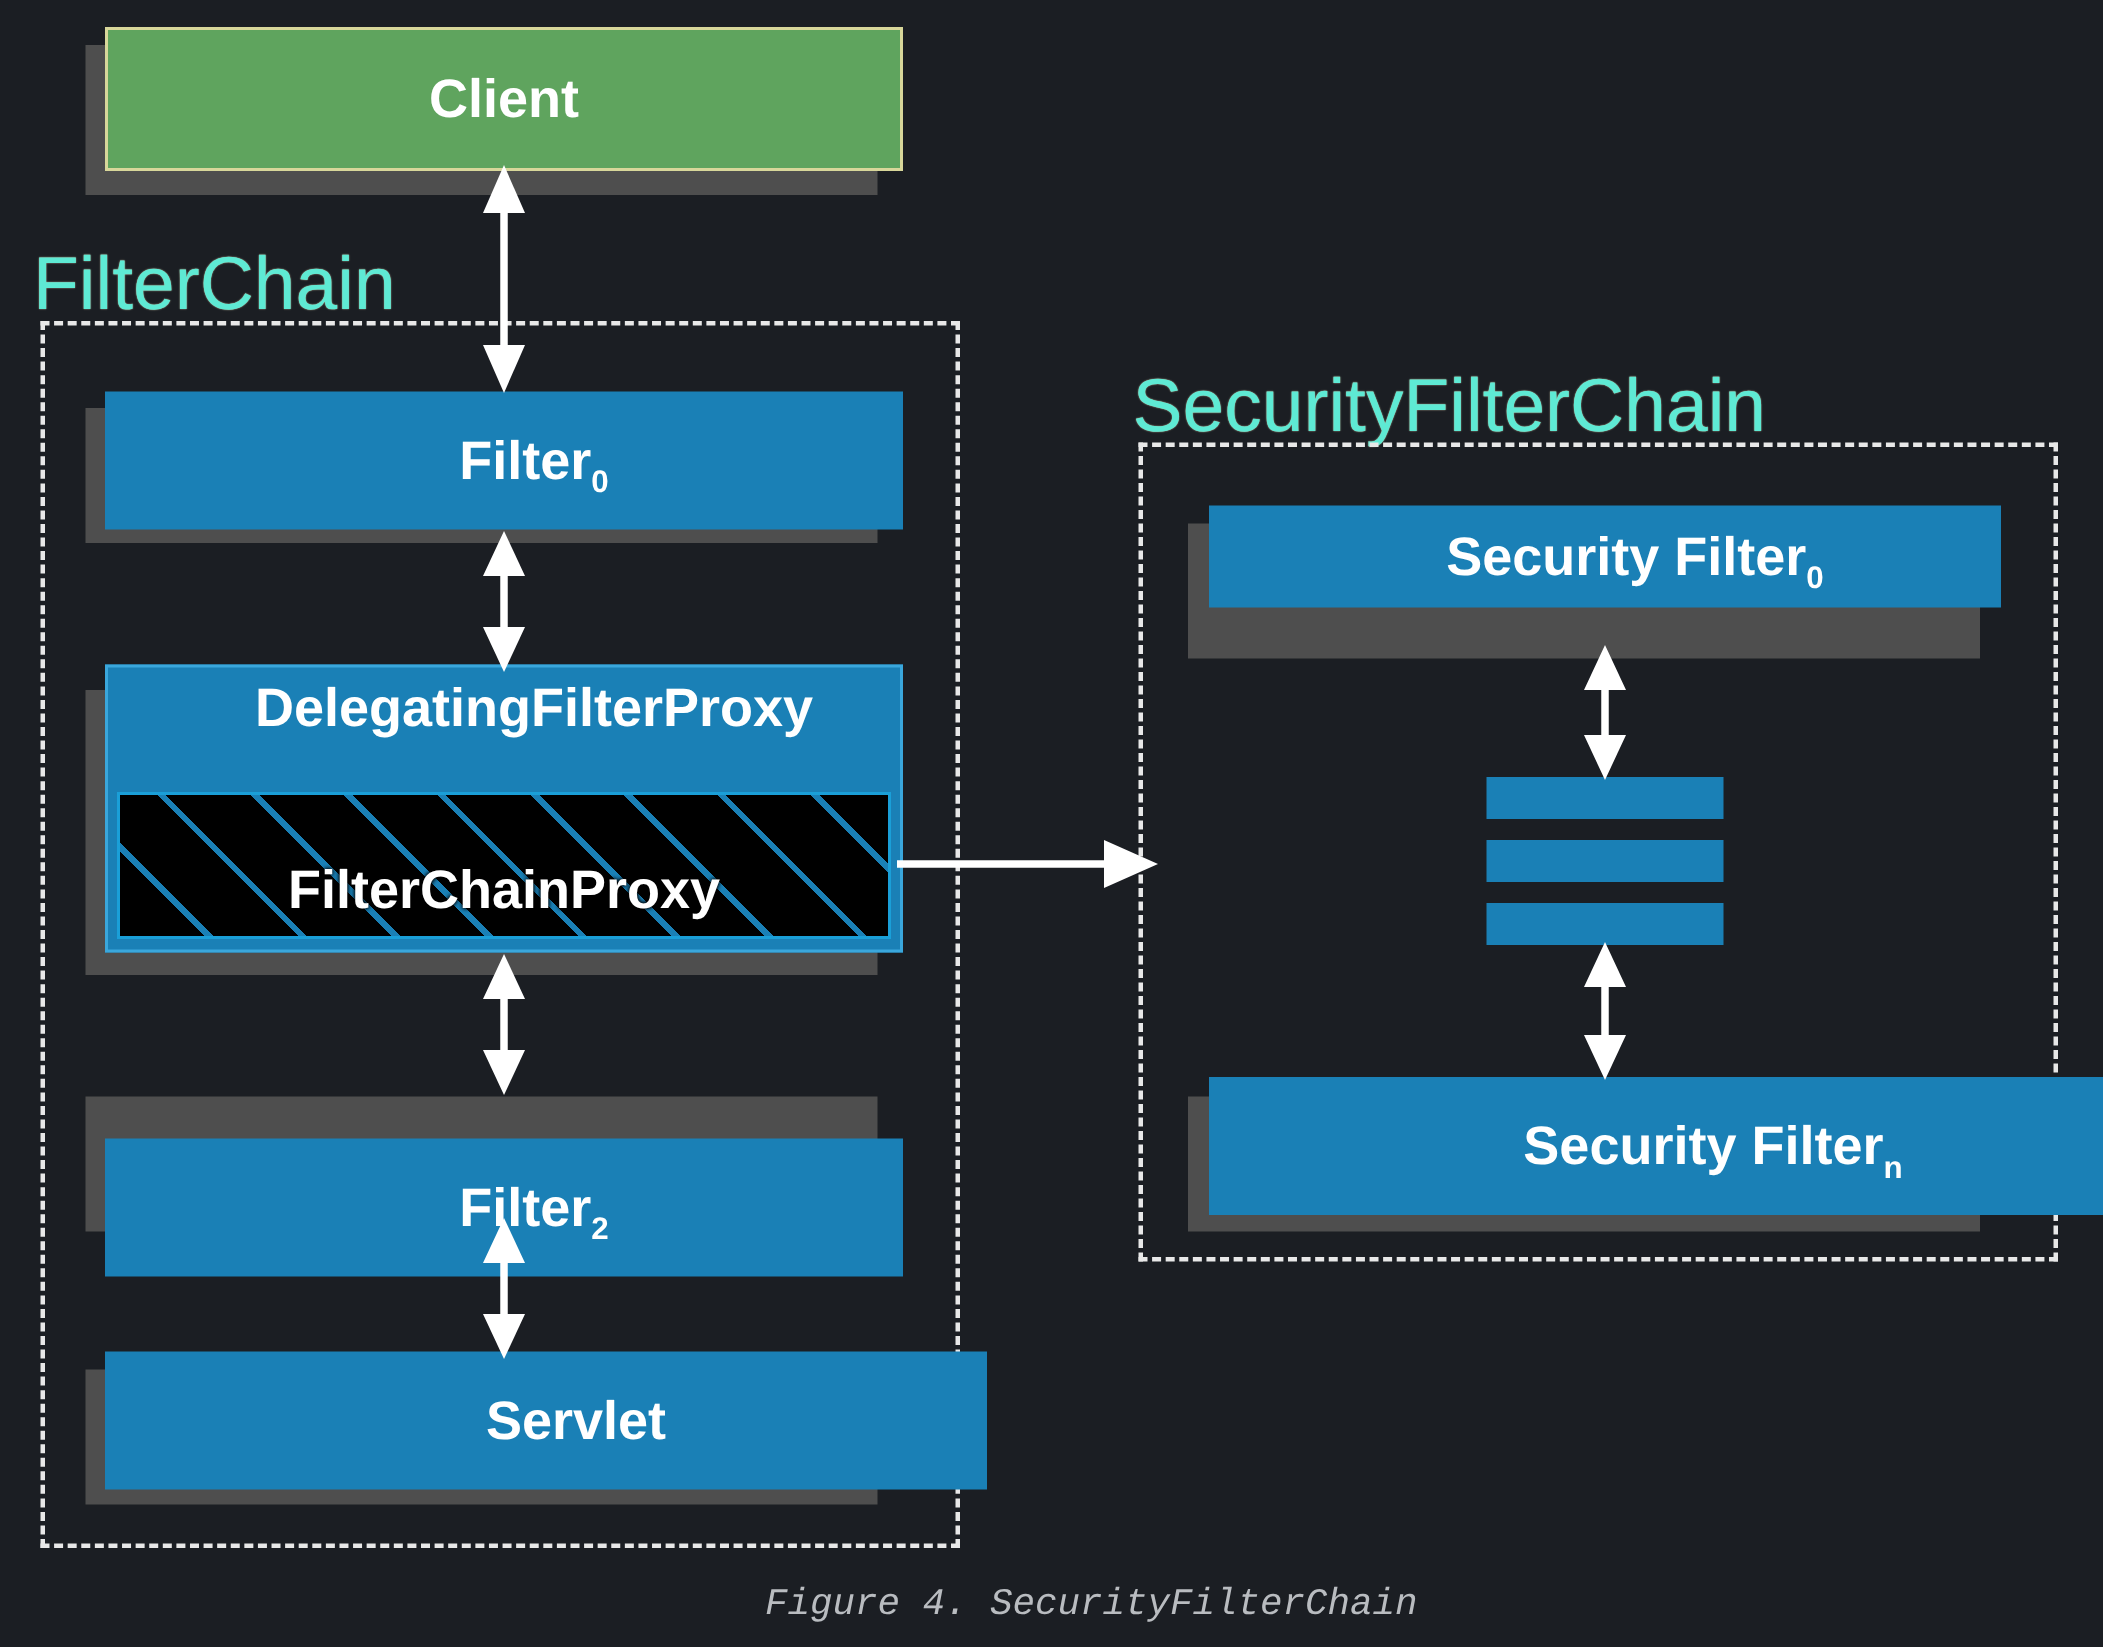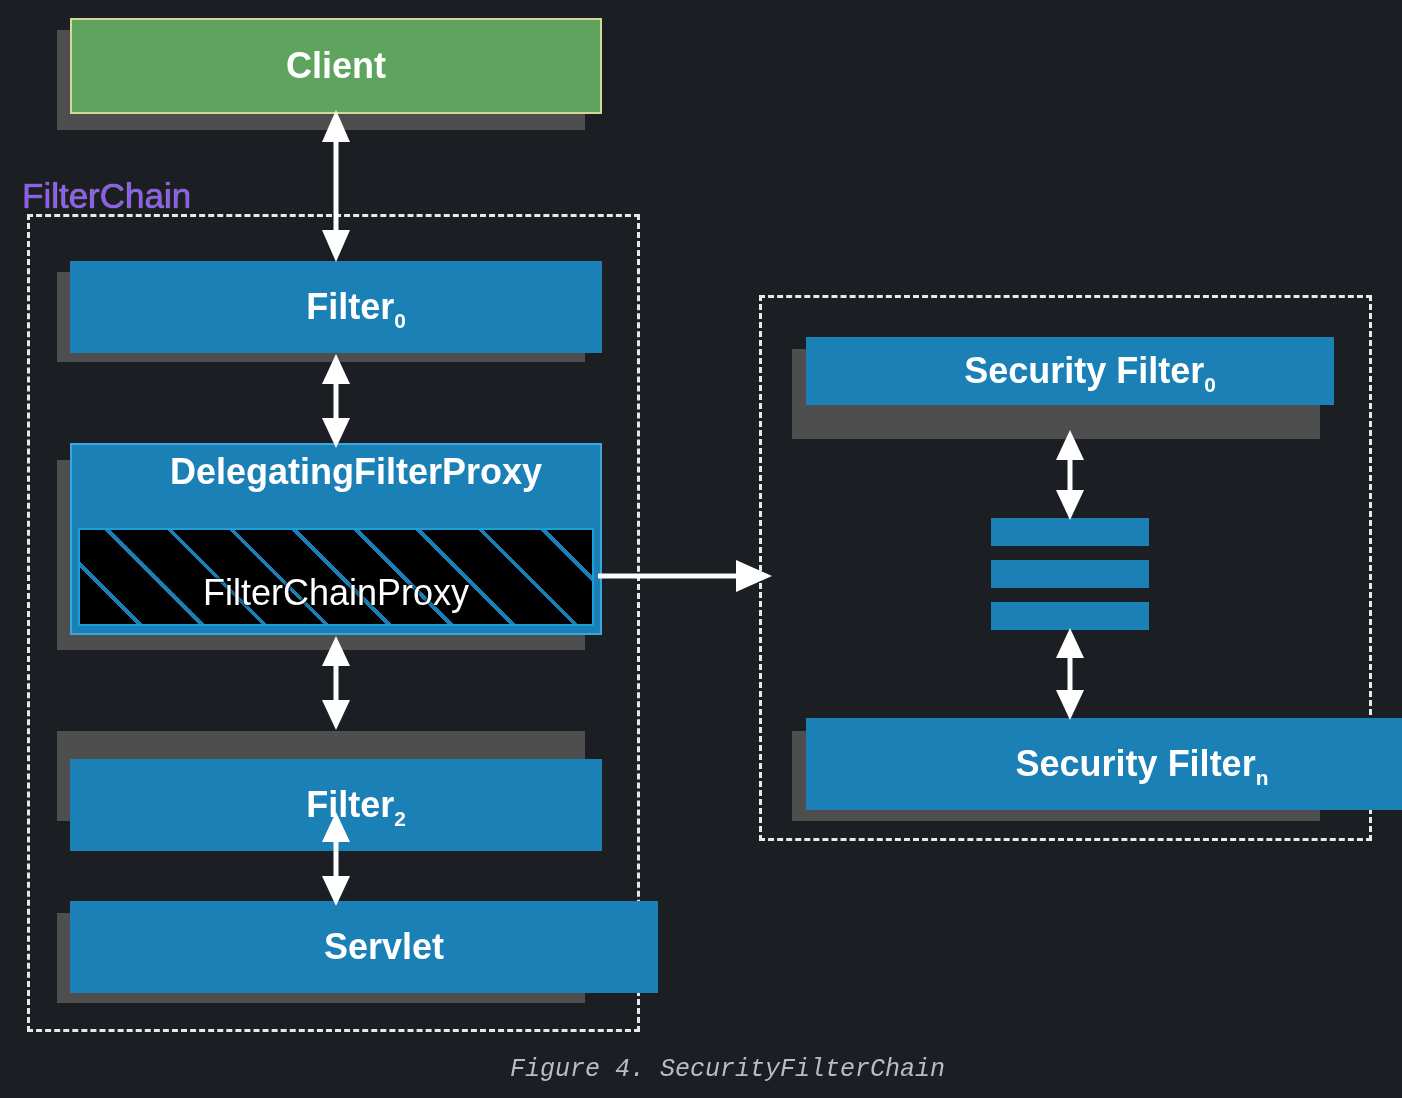--- a/index.html
+++ b/index.html
@@ -18,27 +18,26 @@
 
   
   .group-box {
     position: absolute;
     border: 3px dashed #e8e8e8;
     box-sizing: border-box;
     background: transparent;
   }
   .group-label {
     position: absolute;
-    color: #8b5cf6;
-    font-size: 35px;
+    color: #5eead4;
+    font-size: 50px;
     font-weight: 400;
     letter-spacing: 0px;
     white-space: nowrap;
     text-shadow: 0 0 1px rgba(245,238,200,.9);
-    margin-top: 16px;
   }
 
   
   .node {
     position: absolute;
     box-sizing: border-box;
     display: flex;
     align-items: center;
     justify-content: center;
     color: #ffffff;
@@ -81,21 +80,21 @@
     border: 2px solid #1a9fd8;
     box-sizing: border-box;
     display: flex;
     align-items: center;
     justify-content: center;
     z-index: 5;
   }
   .hatch .lbl {
     color: #ffffff;
     font-size: 36px;
-    font-weight: normal;
+    font-weight: bold;
     position: relative;
     z-index: 6;
     text-shadow: 0 0 3px #000, 0 0 3px #000;
     margin-top: 32px;
   }
 
   
   .arrow-v, .arrow-h {
     position: absolute;
     z-index: 6;
@@ -184,20 +183,21 @@
     <line x1="26" y1="20" x2="26" y2="78" stroke="#ffffff" stroke-width="5"></line>
     <polygon points="26,2 12,32 40,32" fill="#ffffff"></polygon>
     <polygon points="26,96 12,66 40,66" fill="#ffffff"></polygon>
   </svg>
 
   <div class="shadow" style="left:57px; top:913px; width:528px; height:90px;"></div>
   <div class="node blue" style="left:70px; top:901px; width:588px; height:92px;">
     <span class="lbl">Servlet</span>
   </div>
 
+  <div class="group-label" style="left:755px; top:241px;">SecurityFilterChain</div>
   <div class="group-box" style="left:759px; top:295px; width:613px; height:546px;"></div>
 
   <div class="shadow" style="left:792px; top:349px; width:528px; height:90px;"></div>
   <div class="node blue" style="left:806px; top:337px; width:528px; height:68px;">
     <span class="lbl">
       <span>Security Filter</span><sub>0</sub>
     </span>
   </div>
 
   <svg class="arrow-v" style="left:1044px; top:428px; width:52px; height:94px;" viewBox="0 0 52 94">

